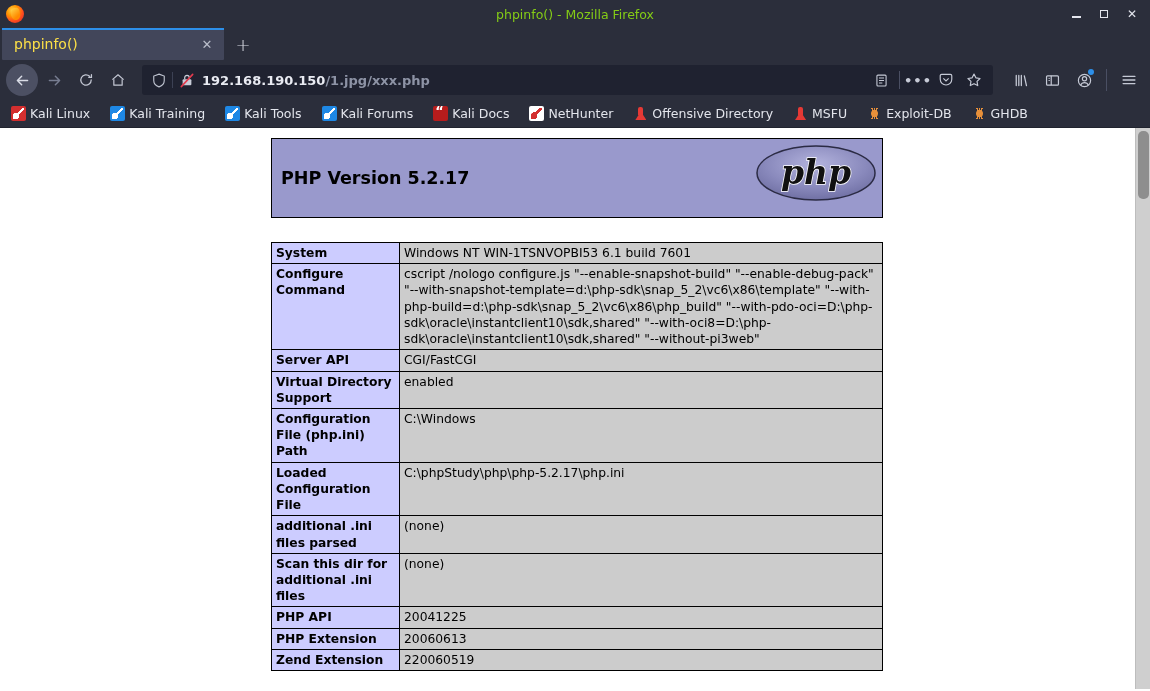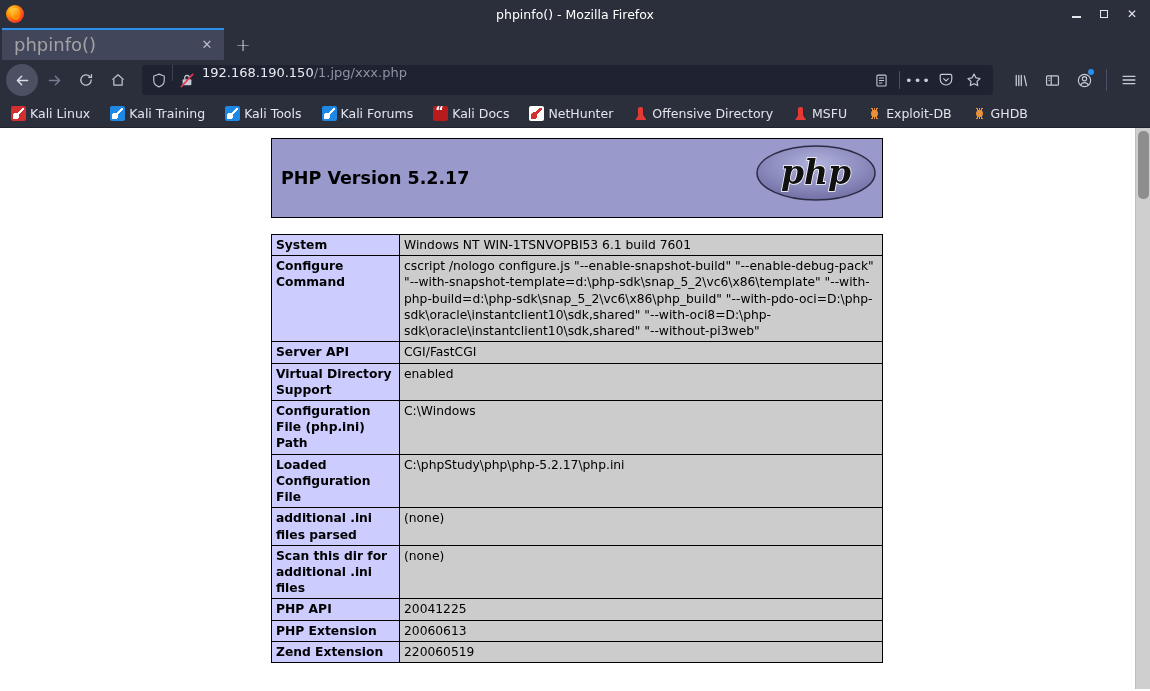--- a/index.html
+++ b/index.html
@@ -28,21 +28,21 @@
   }
   .ff-logo .swoosh {
     position: absolute; left: 5px; top: 3px;
     width: 9px; height: 12px;
     border-radius: 60% 40% 50% 50%;
     background: linear-gradient(150deg,#ffd64a 0%, #ff8a00 70%);
     transform: rotate(-12deg);
   }
   .title-text {
     position: absolute; left: 0; right: 0; text-align: center;
-    color: #ffffff; font-size: 12.5px;
+    color: #84cc16; font-size: 12.5px;
     pointer-events: none;
   }
   .win-ctrls {
     margin-left: auto; display: flex; align-items: center;
     gap: 0px; padding-right: 4px; position: relative; z-index: 2;
   }
   .win-btn {
     width: 28px; height: 26px;
     display: flex; align-items: center; justify-content: center;
     color: #e4e6ee; font-size: 12px; line-height: 1;
@@ -61,21 +61,21 @@
     background: #42465a;
     display: flex; align-items: center;
     position: relative;
     border-radius: 1px;
   }
   .tab::before {
     content: ""; position: absolute; left: 0; right: 0; top: 0;
     height: 2px; background: #2d8fe8;
   }
   .tab-label {
-    color: #a3a3a3; font-size: 18px;
+    color: #fde047; font-size: 14px;
     margin-left: 12px; flex: 1;
     white-space: nowrap; overflow: hidden; text-overflow: ellipsis;
   }
   .tab-close {
     width: 22px; height: 22px; margin-right: 6px;
     color: #b9bdca; font-size: 13px;
     display: flex; align-items: center; justify-content: center;
   }
   .newtab {
     width: 30px; height: 30px;
@@ -99,23 +99,24 @@
     background: #4c5063; border-radius: 50%;
     color: #d9dce6;
   }
   .nav-btn.fwd { color: #777d91; }
   .nav-btn svg { display: block; }
 
   .urlbar {
     flex: 1; height: 30px; margin: 0 6px 0 8px;
     background: #1f2230;
     border-radius: 3px;
-    display: flex; 
+    display: flex; align-items: center;
     padding: 0 2px 0 6px;
     position: relative;
+    font-weight: bold;
   }
   .url-shield { width: 22px; display:flex; align-items:center; justify-content:center; color:#bfc4d0;}
   .url-sep { width:1px; height:16px; background:#3c4154; margin: 0 5px 0 2px;}
   .url-lock { width: 18px; display:flex; align-items:center; justify-content:center;}
   .url-text {
     flex: 1; font-size: 13px; margin-left: 6px;
     color: #8d93a5; white-space: nowrap; overflow: hidden;
   }
   .url-text .host { color: #e9ebf2; }
   .url-icons { display: flex; align-items: center; gap: 2px; padding-right:4px;}
@@ -233,21 +234,21 @@
     margin-left: 5px;
   }
   .php-logo {
     position: absolute; right: 6px; top: 6px;
     width: 120px; height: 56px;
   }
 
   table.info {
     width: 100%;
     border-collapse: collapse;
-    margin-top: 16px;
+    margin-top: 24px;
     table-layout: fixed;
   }
   table.info td {
     border: 1px solid #000000;
     padding: 2px 4px;
     font-size: 12.3px;
     vertical-align: top;
     line-height: 1.32;
   }
   td.k {

